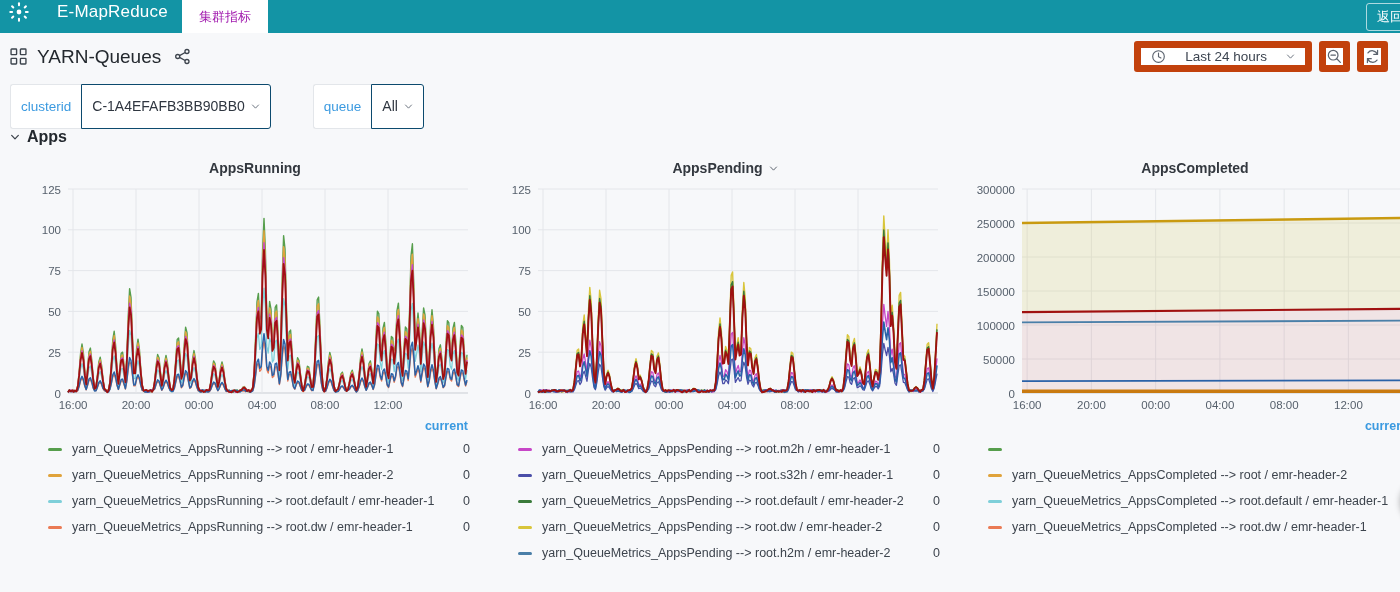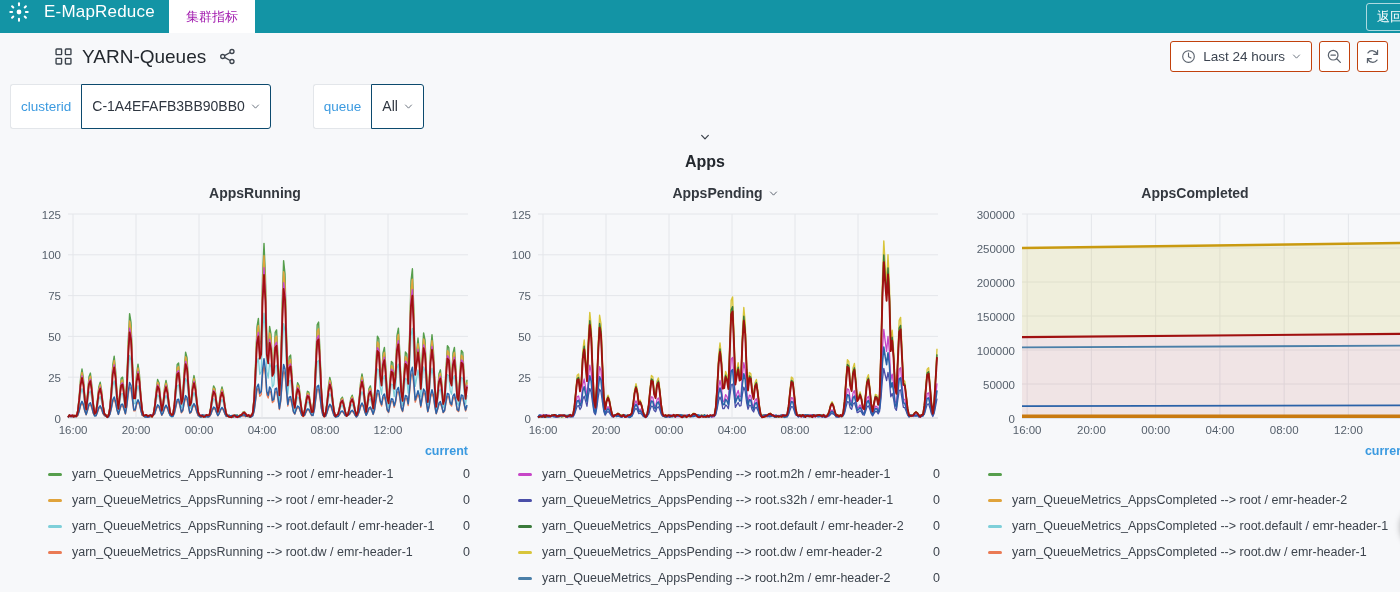--- a/index.html
+++ b/index.html
@@ -16,21 +16,21 @@
   .topbar {
     height: 33px;
     background: #1394a5;
     display: flex;
     align-items: stretch;
     position: relative;
   }
   .brand {
     display: flex; align-items: center;
     padding: 0 14px 9px 8px;
-    gap: 14px;
+    gap: 27px;
   }
   .brand-logo { width: 22px; height: 22px; display:block; }
   .brand-name {
     color: #ffffff;
     font-size: 17px;
     letter-spacing: .2px;
     white-space: nowrap;
   }
   .tabstrip { display: flex; align-items: stretch; }
   .tab-active {
@@ -56,35 +56,34 @@
     background: transparent;
     white-space: nowrap;
   }
 
   
   .dash-header {
     height: 47px;
     display: flex; align-items: center;
     padding: 0 12px 0 10px;
     background: #f7f8fa;
-    margin-left: 45px;
   }
   .dash-title-wrap { display:flex; align-items:center; gap:10px; }
   .grid-icon { width:17px; height:17px; display:block; }
   .dash-title { font-size: 19px; color: #23282e; white-space: nowrap; }
   .share-icon { width:17px; height:17px; display:block; margin-left:3px; }
 
   .dash-actions { margin-left:auto; display:flex; align-items:center; gap:7px; }
   .ctl {
     height: 31px;
     background: #ffffff;
-    border: 1px solid #c2410c;
+    border: 7px solid #c2410c;
     border-radius: 3px;
     display: flex; align-items: center;
-    gap: 7px;
+    gap: 19px;
     padding: 0 10px;
     font-size: 13.5px;
     color: #3c4450;
     white-space: nowrap;
   }
   .ctl.square { width: 31px; padding: 0; justify-content: center; }
   .ctl svg { display:block; }
   .chev { width:9px; height:9px; }
 
   
@@ -117,21 +116,20 @@
     white-space: nowrap;
   }
   .var-group.sep { margin-left: 28px; }
 
   
   .rowhdr {
     display: flex; align-items: center; gap: 7px;
     padding: 2px 0 6px 10px;
     font-size: 16px; font-weight: bold;
     color: #23282e;
-    flex-direction: column;
   }
   .rowhdr .chev { width: 10px; height: 10px; }
 
   
   .panels {
     display: flex;
     align-items: flex-start;
     height: 418px;
     margin-left: 20px;
   }

